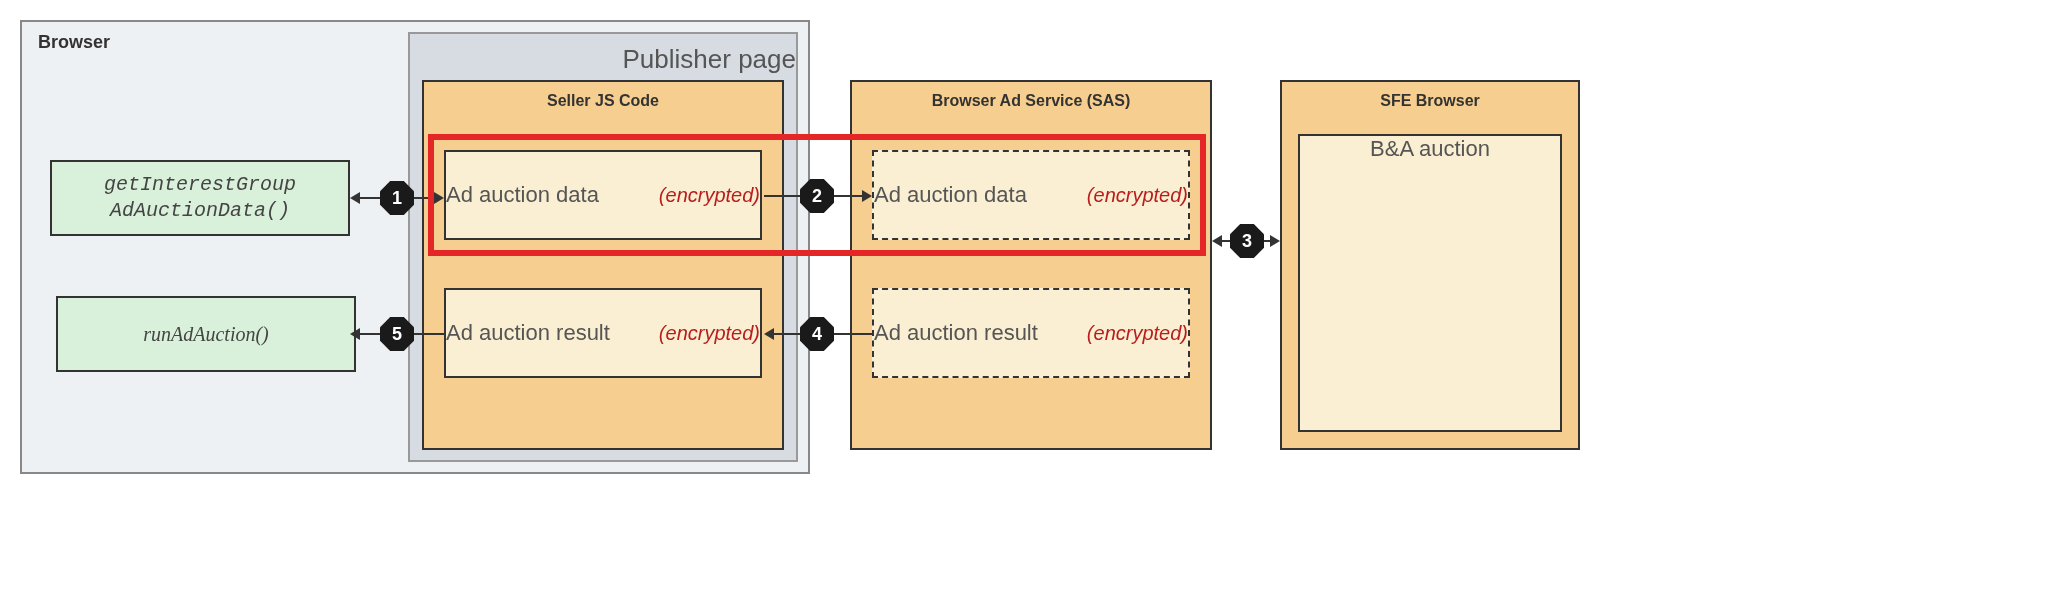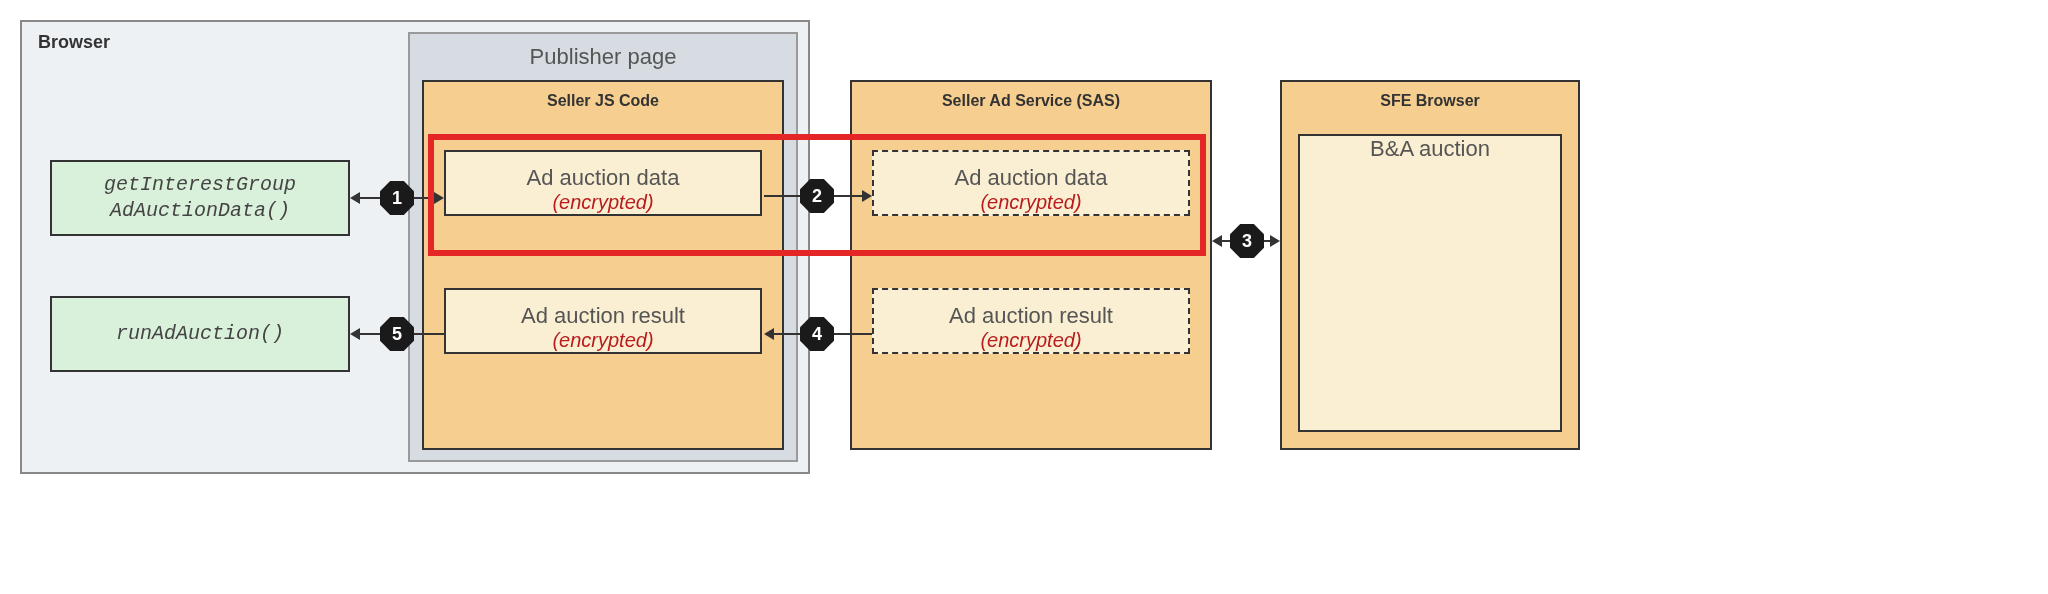--- a/index.html
+++ b/index.html
@@ -41,22 +41,22 @@
     width: 390px;
     height: 430px;
     background: #d6dce1;
     border-color: #999;
   }
   .publisher-label {
     position: absolute;
     left: 0;
     right: 0;
     top: 10px;
-    text-align: center;
-    font-size: 22px;
+    text-align: right;
+    font-size: 26px;
     color: #555;
   }
   .seller-js-box {
     left: 402px;
     top: 60px;
     width: 362px;
     height: 370px;
     background: #f6ce8f;
     border-color: #333;
   }
@@ -99,27 +99,27 @@
     font-style: italic;
     font-size: 20px;
     color: #444;
     text-align: center;
     line-height: 1.3;
     padding: 20px 8px;
   }
   .data-box {
     position: absolute;
     width: 318px;
-    height: 66px;
+    height: 90px;
     background: #faefd2;
     border: 2px solid #333;
     display: flex;
-    flex-direction: column;
+    flex-direction: row;
     align-items: center;
-    justify-content: flex-end;
+    justify-content: space-between;
     font-size: 22px;
     color: #555;
   }
   .data-box.dashed {
     border: 2px dashed #333;
   }
   .data-subtitle {
     font-style: italic;
     font-size: 20px;
     color: #b91c1c;
@@ -188,32 +188,32 @@
 
   <div class="box publisher-box">
     <div class="publisher-label">Publisher page</div>
   </div>
 
   <div class="box seller-js-box">
     <div class="panel-title">Seller JS Code</div>
   </div>
 
   <div class="box sas-box">
-    <div class="panel-title">Seller Ad Service (SAS)</div>
+    <div class="panel-title">Browser Ad Service (SAS)</div>
   </div>
 
   <div class="box sfe-box">
     <div class="panel-title">SFE Browser</div>
   </div>
 
   <div class="api-box" style="left:30px; top:140px;">
     <span style="white-space: pre-line;">getInterestGroup
 AdAuctionData()</span>
   </div>
-  <div class="api-box" style="left:30px; top:276px;">
+  <div class="api-box" style="left:36px; top:276px;font-family:Liberation Serif, serif;">
     <span>runAdAuction()</span>
   </div>
 
   <div class="data-box" style="left:424px; top:130px;">
     <span>Ad auction data</span>
     <span class="data-subtitle">(encrypted)</span>
   </div>
   <div class="data-box" style="left:424px; top:268px;">
     <span>Ad auction result</span>
     <span class="data-subtitle">(encrypted)</span>

